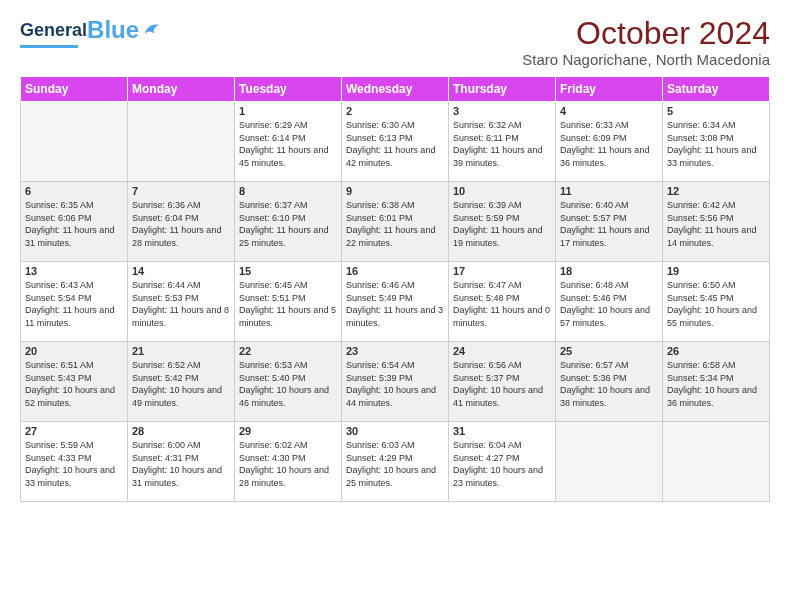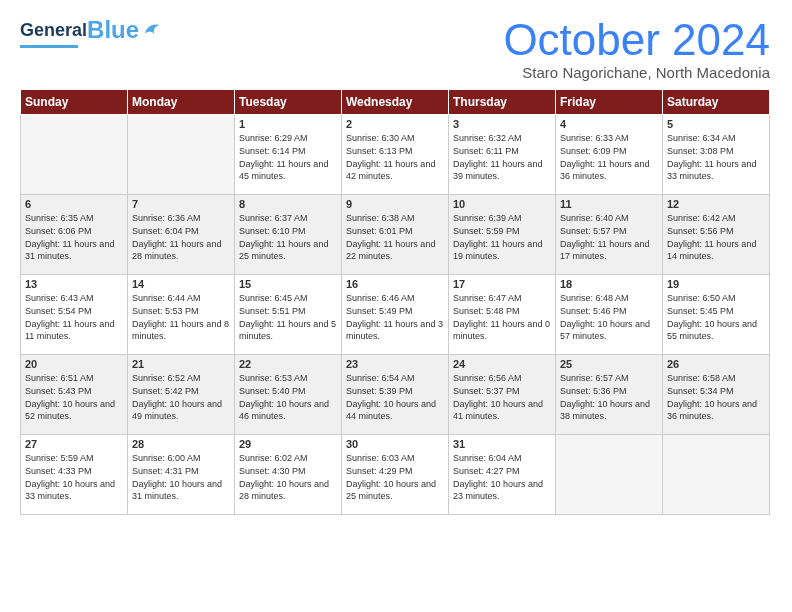--- a/index.html
+++ b/index.html
@@ -28,38 +28,38 @@
       align-items: flex-start;
     }
     .logo-row {
       display: flex;
       align-items: center;
     }
     .title-section {
       text-align: right;
     }
     .main-title {
-      font-size: 44px;
+      font-size: 32px;
       font-weight: 300;
-      color: #3b82f6;
+      color: #7f1d1d;
       line-height: 1.1;
     }
     .subtitle {
       font-size: 15px;
       color: #555;
       font-weight: normal;
       text-align: right;
     }
     .calendar {
       width: 100%;
       border-collapse: collapse;
       table-layout: fixed;
     }
     .calendar th {
-      background: #7f1d1d;
+      background: #d946ef;
       color: #fff;
       font-size: 12px;
       font-weight: bold;
       padding: 5px 4px;
       text-align: left;
       border: 1px solid #fff;
     }
     .calendar td {
       vertical-align: top;
       border: 1px solid #ccc;

